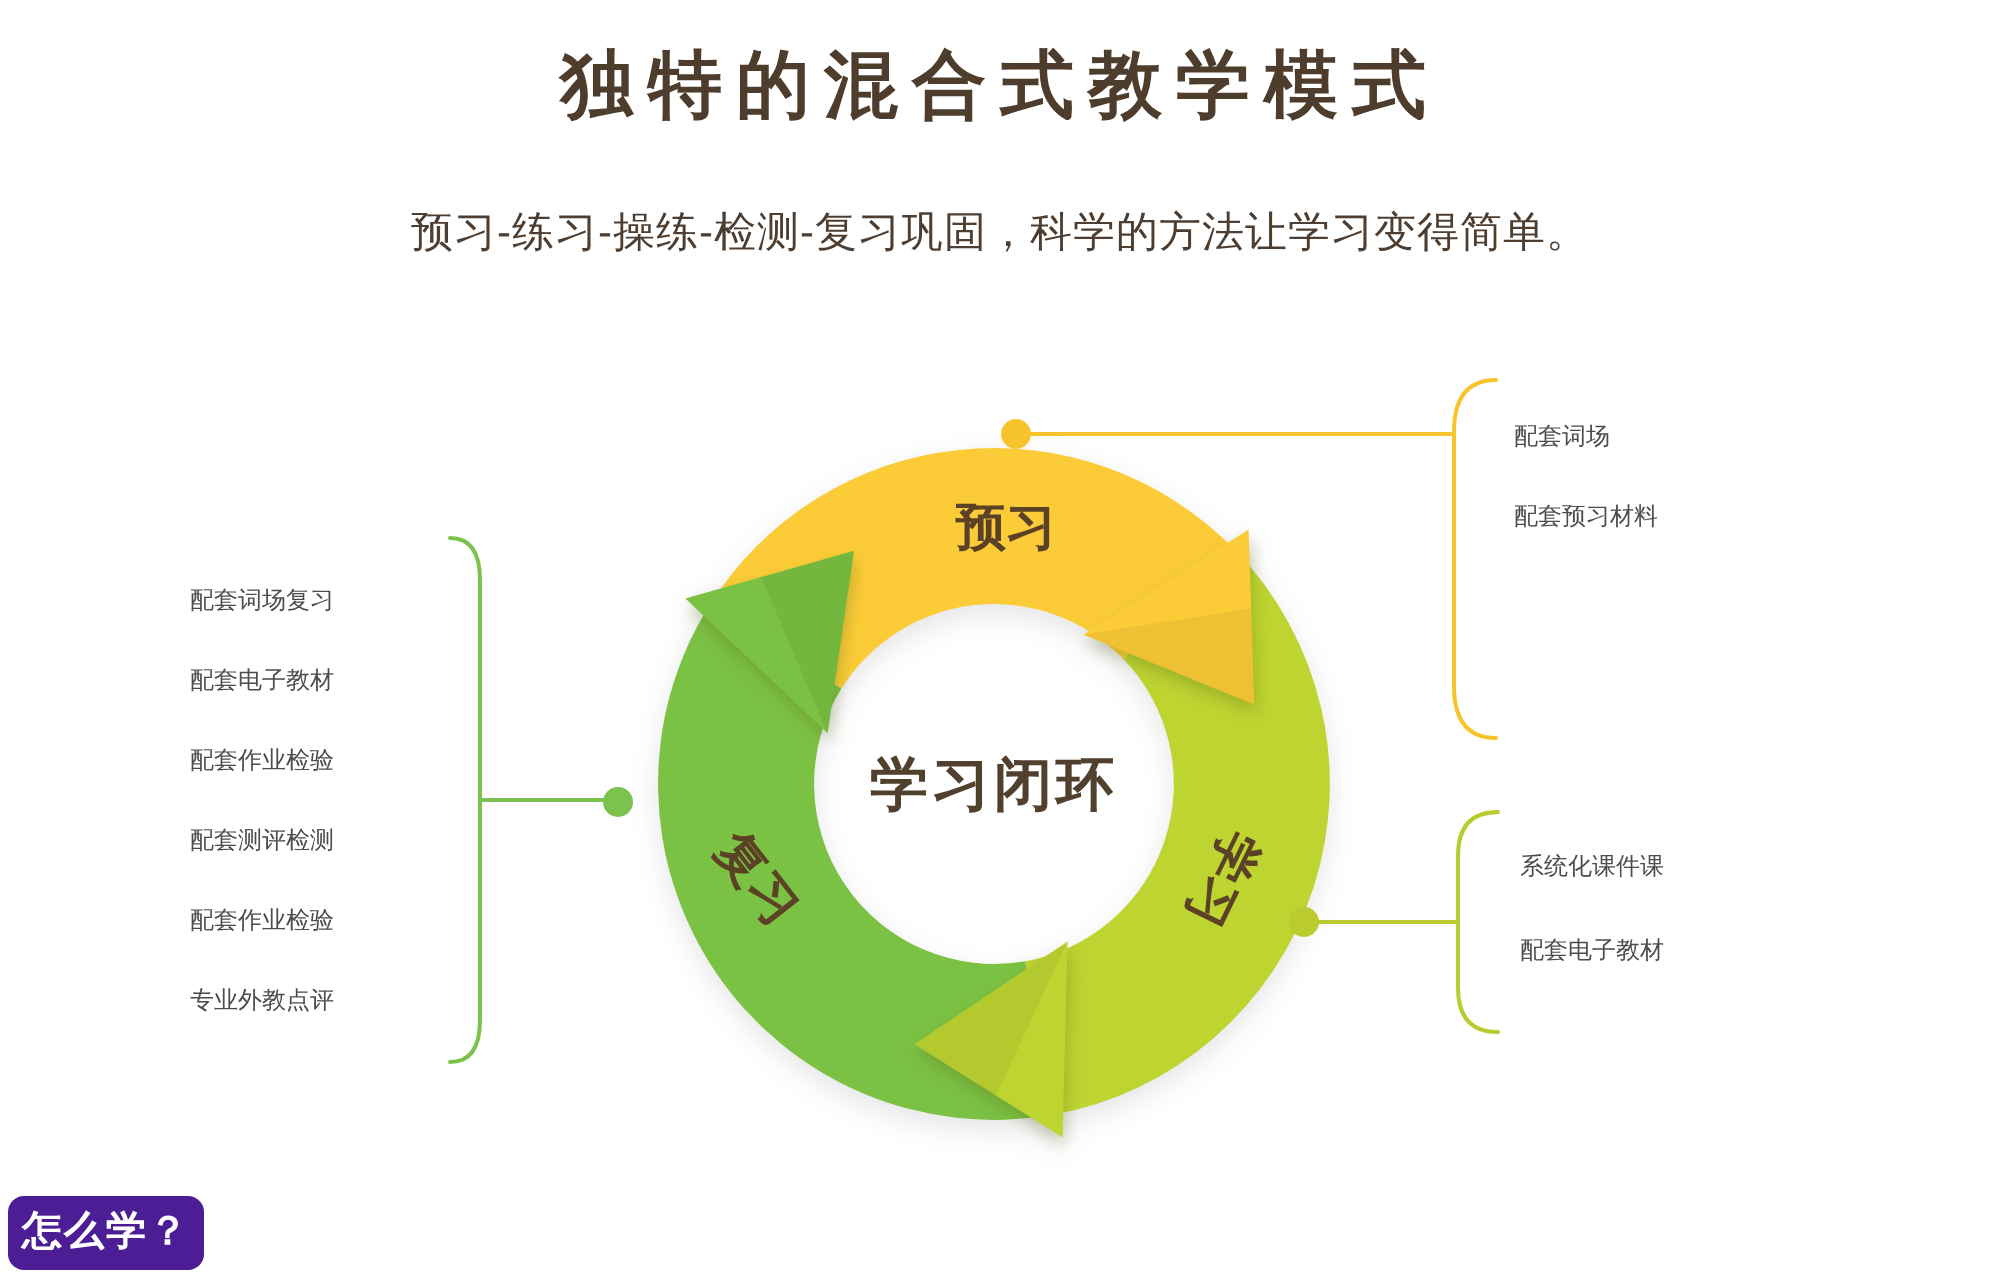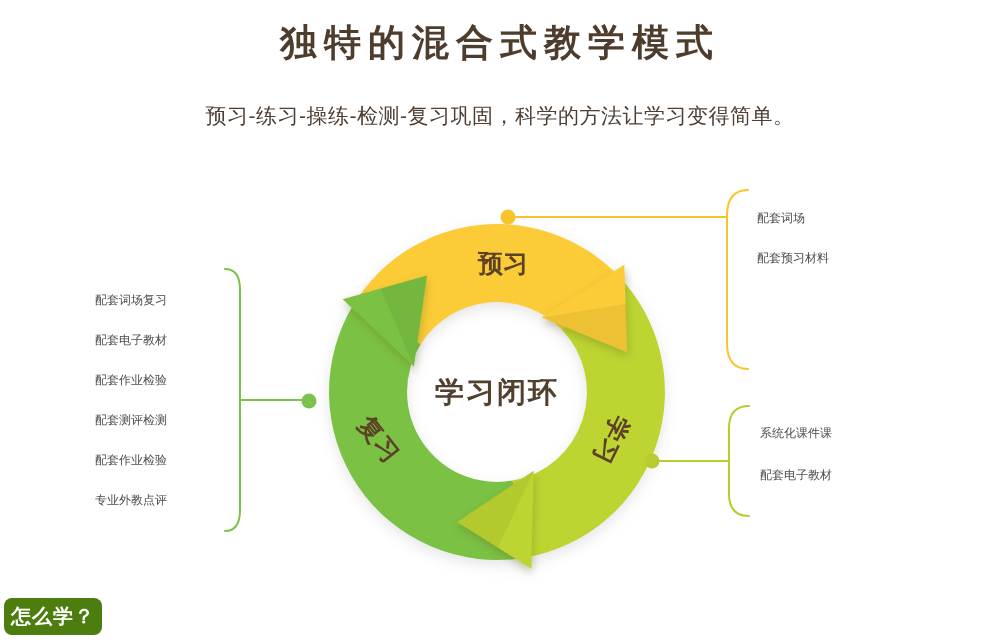--- a/index.html
+++ b/index.html
@@ -90,13 +90,13 @@
 <div id="list-right-top" class="abs list" style="color: rgb(76, 76, 76);">
   <div class="li">配套词场</div>
   <div class="li">配套预习材料</div>
 </div>
 
 <div id="list-right-bottom" class="abs list" style="color: rgb(76, 76, 76);">
   <div class="li">系统化课件课</div>
   <div class="li">配套电子教材</div>
 </div>
 
-<div id="badge" class="abs" style="background: #4d7c0f; color: rgb(255, 255, 255);">怎么学？</div>
+<div id="badge" class="abs" style="background: #4c1d95; color: rgb(255, 255, 255);">怎么学？</div>
 
 </body></html>

